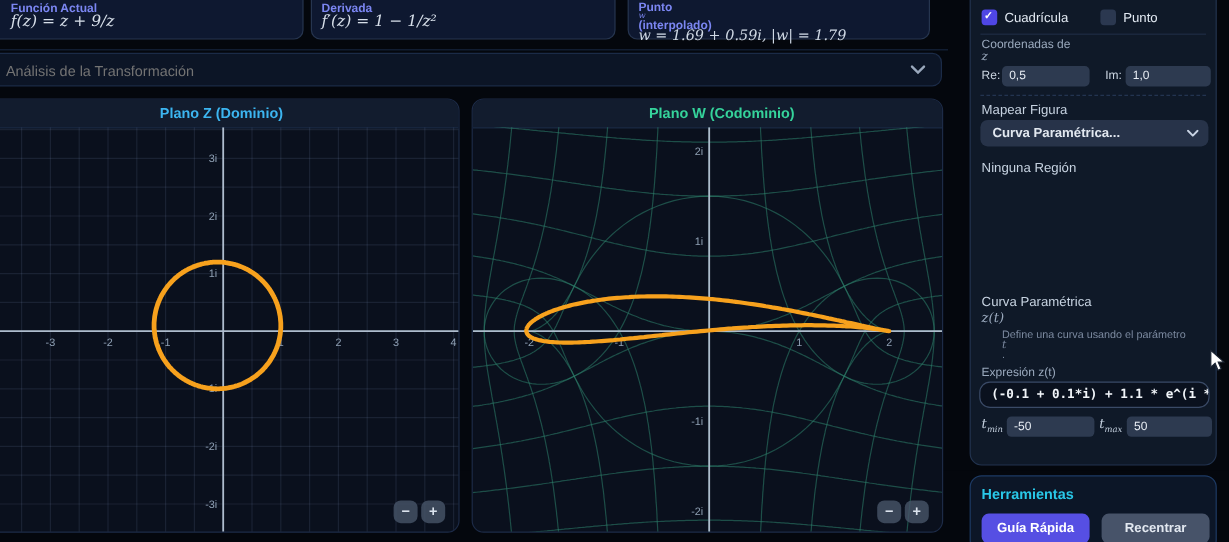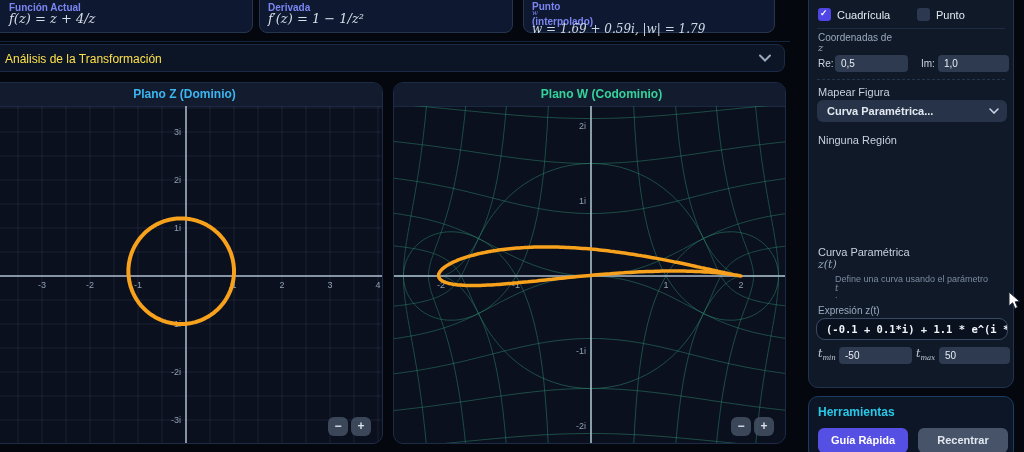--- a/index.html
+++ b/index.html
@@ -9,21 +9,21 @@
   
   .info-card{position:absolute;top:-8px;height:41px;background:#0e1830;border:1px solid #26354f;
     border-radius:8px;box-sizing:border-box;}
   .card-label{position:absolute;left:8px;top:9px;font-size:10px;font-weight:bold;color:#7b86f2;}
   .card-formula{position:absolute;left:8px;font-family:"DejaVu Serif",serif;font-style:italic;
     font-size:13px;color:#d7dfe9;white-space:nowrap;}
   .divider-top{position:absolute;left:0;top:41px;width:790px;height:1px;background:#16233c;}
 
   .analysis-bar{position:absolute;left:-12px;top:44px;width:797px;height:28px;background:#0c1526;
     border:1px solid #1b2b47;border-radius:8px;box-sizing:border-box;}
-  .analysis-label{position:absolute;left:16px;top:7px;font-size:12px;color:#fde047;}
+  .analysis-label{position:absolute;left:16px;top:7px;font-size:12px;color:#737373;}
   .analysis-chevron{position:absolute;right:12px;top:9px;}
 
   
   .panel{position:absolute;top:82px;height:362px;background:#0a101d;border:1px solid #1d2b47;
     border-radius:10px;box-sizing:border-box;overflow:hidden;}
   .panel-header{position:absolute;left:0;top:0;right:0;height:23px;background:#121c2e;
     border-bottom:1px solid #1a2941;}
   .panel-title{width:100%;text-align:center;font-size:12px;font-weight:bold;line-height:23px;}
   .panel-svg{position:absolute;left:0;top:23px;}
   .zoom-btn{position:absolute;bottom:7px;width:20px;height:19px;background:rgba(71,85,105,0.8);
@@ -62,21 +62,21 @@
   .btn.primary{background:#564fe3;color:#ffffff;}
   .btn.secondary{background:#475369;color:#e2e8f0;}
 </style>
 </head>
 <body>
 
 <div id="app">
 
   <div class="info-card" style="left:-10px;width:263px;">
     <div class="card-label" style="left:18px;">Función Actual</div>
-    <div class="card-formula" style="left:18px;top:18px;">f(z) = z + 4/z</div>
+    <div class="card-formula" style="left:18px;top:18px;">f(z) = z + 9/z</div>
   </div>
   <div class="info-card" style="left:259px;width:254px;">
     <div class="card-label">Derivada</div>
     <div class="card-formula" style="top:18px;">f′(z) = 1 − 1/z²</div>
   </div>
   <div class="info-card" style="left:523px;width:252px;">
     <div class="card-label" style="top:8px;">Punto</div>
     <div class="card-label" style="top:16px;font-size:7px;font-family:'DejaVu Serif',serif;font-style:italic;font-weight:normal;">w</div>
     <div class="card-label" style="top:23px;">(interpolado)</div>
     <div class="card-formula" style="top:29px;font-size:12px;color:#cfd8e4;">w = 1.69 + 0.59i, |w| = 1.79</div>

